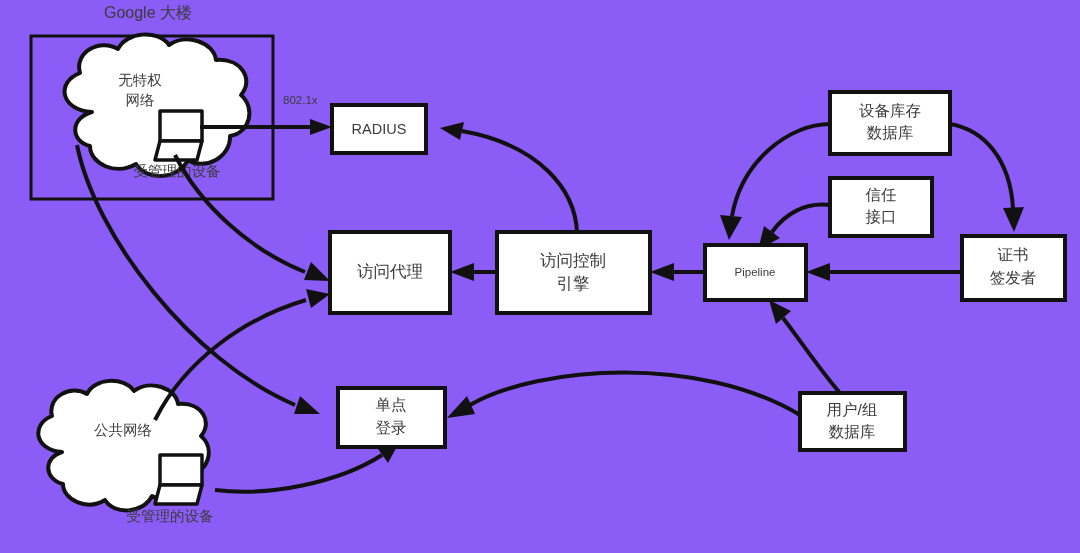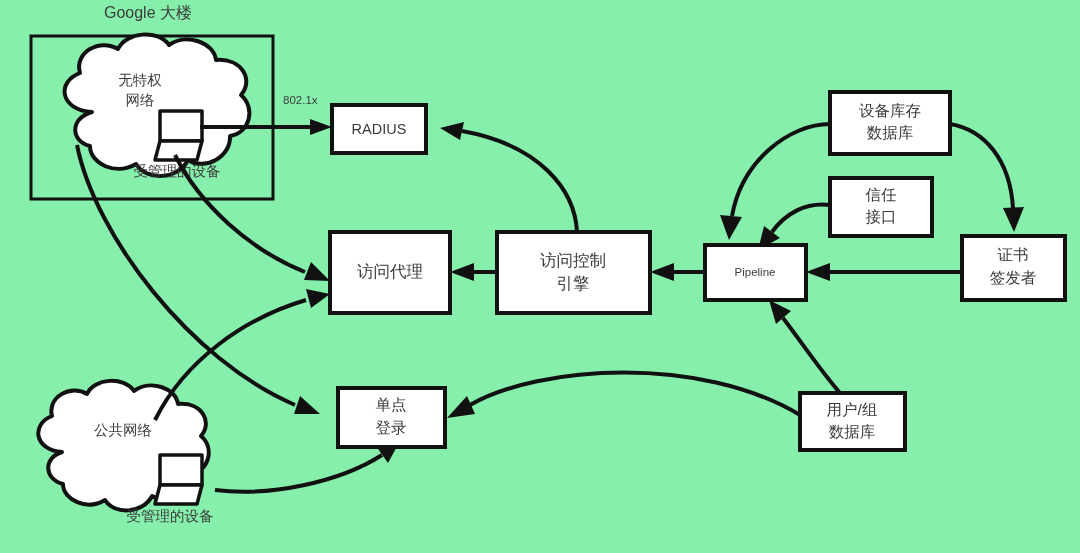--- a/index.html
+++ b/index.html
@@ -10,21 +10,21 @@
   body {
     width: 1080px;
     height: 553px;
     font-family: "Liberation Sans", sans-serif;
     overflow: hidden;
   }
   #diagram-root {
     position: relative;
     width: 1080px;
     height: 553px;
-    background: #86efac;
+    background: #8b5cf6;
   }
   svg#diagram-canvas {
     position: absolute;
     left: 0;
     top: 0;
     width: 1080px;
     height: 553px;
     display: block;
   }
   .node-box {

